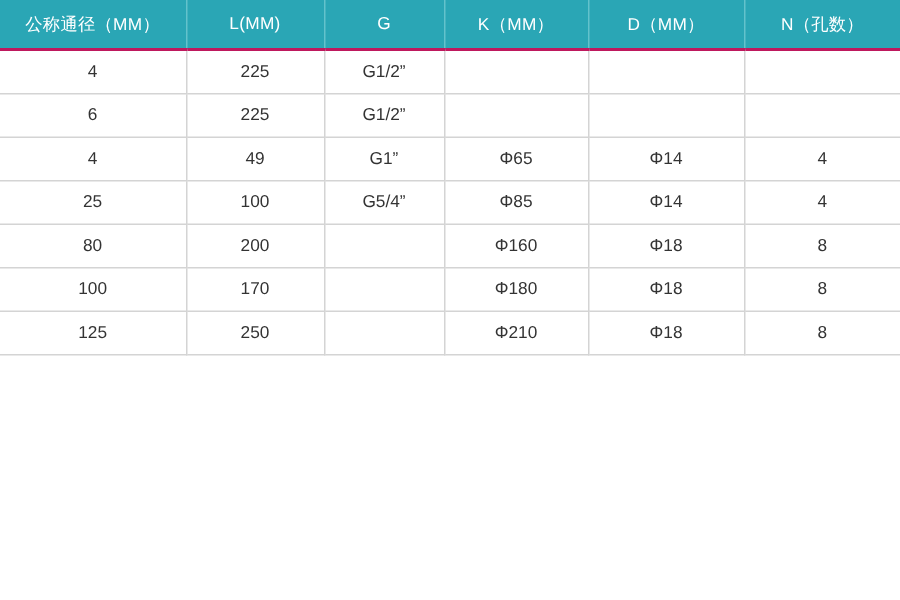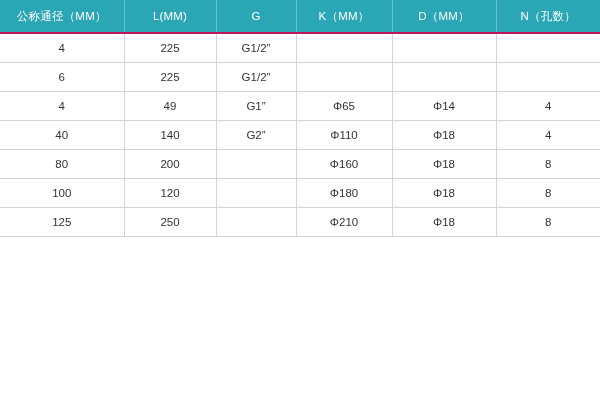--- a/index.html
+++ b/index.html
@@ -106,38 +106,38 @@
       </tr>
       <tr>
         <td>4</td>
         <td>49</td>
         <td>G1”</td>
         <td>Φ65</td>
         <td>Φ14</td>
         <td>4</td>
       </tr>
       <tr>
-        <td>40</td>
-        <td>140</td>
-        <td>G2”</td>
-        <td>Φ110</td>
-        <td>Φ18</td>
+        <td>25</td>
+        <td>100</td>
+        <td>G5/4”</td>
+        <td>Φ85</td>
+        <td>Φ14</td>
         <td>4</td>
       </tr>
       <tr>
         <td>80</td>
         <td>200</td>
         <td></td>
         <td>Φ160</td>
         <td>Φ18</td>
         <td>8</td>
       </tr>
       <tr>
         <td>100</td>
-        <td>120</td>
+        <td>170</td>
         <td></td>
         <td>Φ180</td>
         <td>Φ18</td>
         <td>8</td>
       </tr>
       <tr>
         <td>125</td>
         <td>250</td>
         <td></td>
         <td>Φ210</td>

